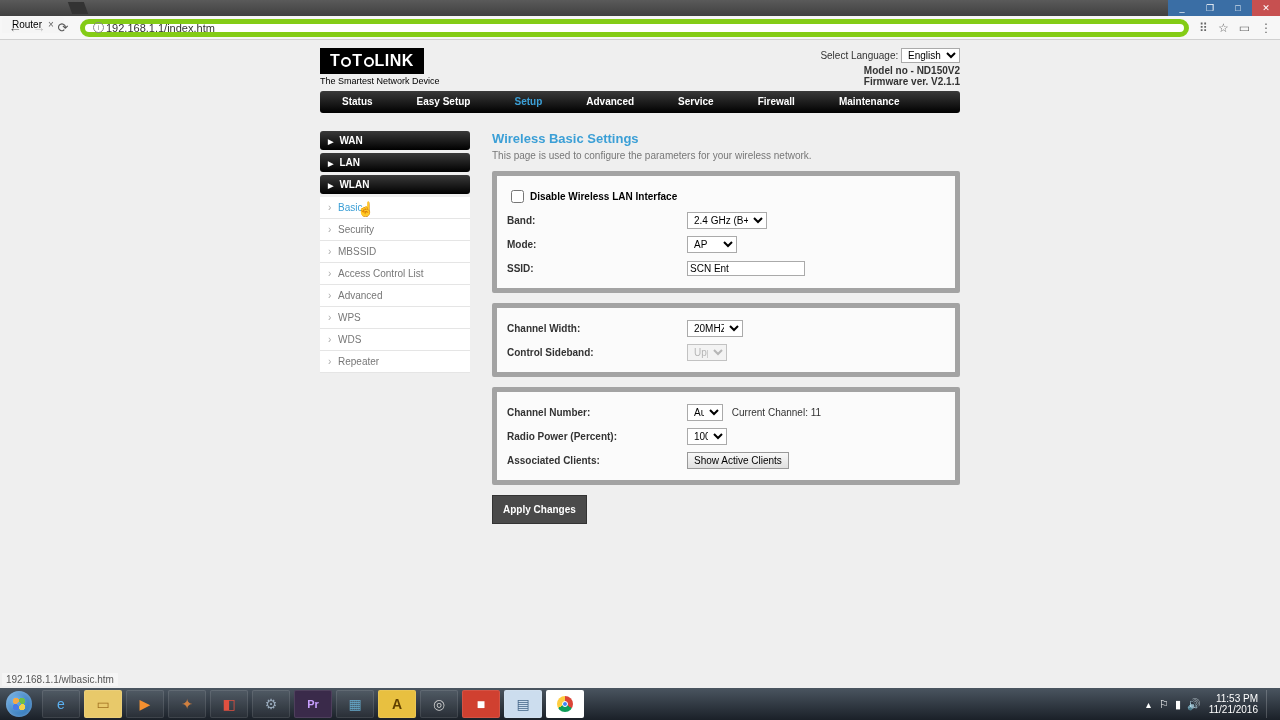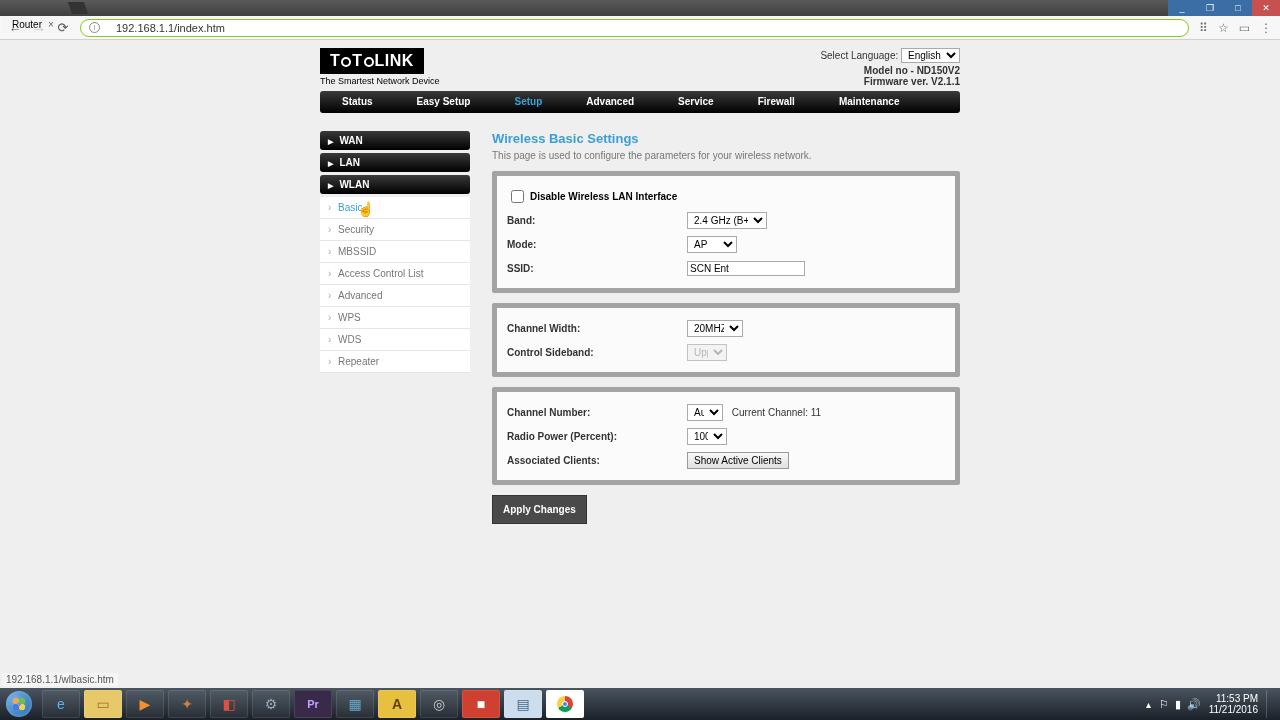--- a/index.html
+++ b/index.html
@@ -15,21 +15,21 @@
 
 
 .tab-bar { height: 16px; background: linear-gradient(#5a5a5a,#404040); display: flex; align-items: center; }
 .tab { background: #f5f5f5; height: 16px; padding: 0 10px; font-size: 10px; display: flex; align-items: center; gap: 6px; border-radius: 2px 2px 0 0; margin-left: 2px; margin-top: 33px; }
 .tab .x { color: #666; font-size: 10px; cursor: pointer; }
 .new-tab-shape { width: 16px; height: 12px; background: #333; margin-left: 6px; transform: skewX(20deg); }
 
 
 .addr-bar { height: 24px; background: #f7f7f7; border-bottom: 1px solid #d0d0d0; display: flex; align-items: center; padding: 0 8px; gap: 10px; }
 .nav-btn { width: 14px; height: 14px; display: flex; align-items: center; justify-content: center; color: #555; font-size: 13px; cursor: pointer; }
-.url-box { flex: 1; background: #fff; border: 1px solid #84cc16; border-radius: 12px; height: 18px; display: flex; align-items: center; padding: 0 8px; font-size: 11px; color: #333; gap: 16px; }
+.url-box { flex: 1; background: #fff; border: 5px solid #84cc16; border-radius: 12px; height: 18px; display: flex; align-items: center; padding: 0 8px; font-size: 11px; color: #333; gap: 2px; }
 .url-icon { width: 11px; height: 11px; border: 1px solid #888; border-radius: 50%; font-size: 7px; display: flex; align-items: center; justify-content: center; color: #888; }
 .right-icons { display: flex; gap: 10px; color: #666; font-size: 12px; }
 
 
 .viewport { position: absolute; top: 40px; left: 0; right: 0; bottom: 32px; background: #efefef; overflow: hidden; }
 .page { width: 640px; margin: 4px auto 0; }
 
 
 .hdr-top { display: flex; justify-content: space-between; align-items: flex-start; padding: 4px 0; }
 .logo-box { background: #000; color: #fff; padding: 4px 10px; font-weight: bold; font-size: 16px; letter-spacing: 0.5px; display: inline-block; }

